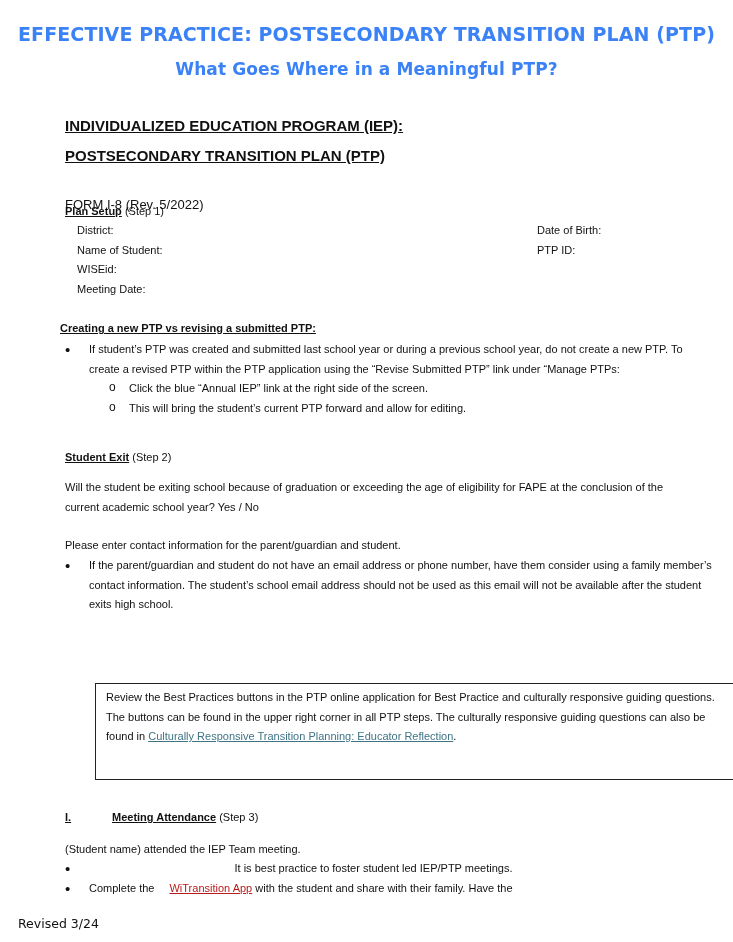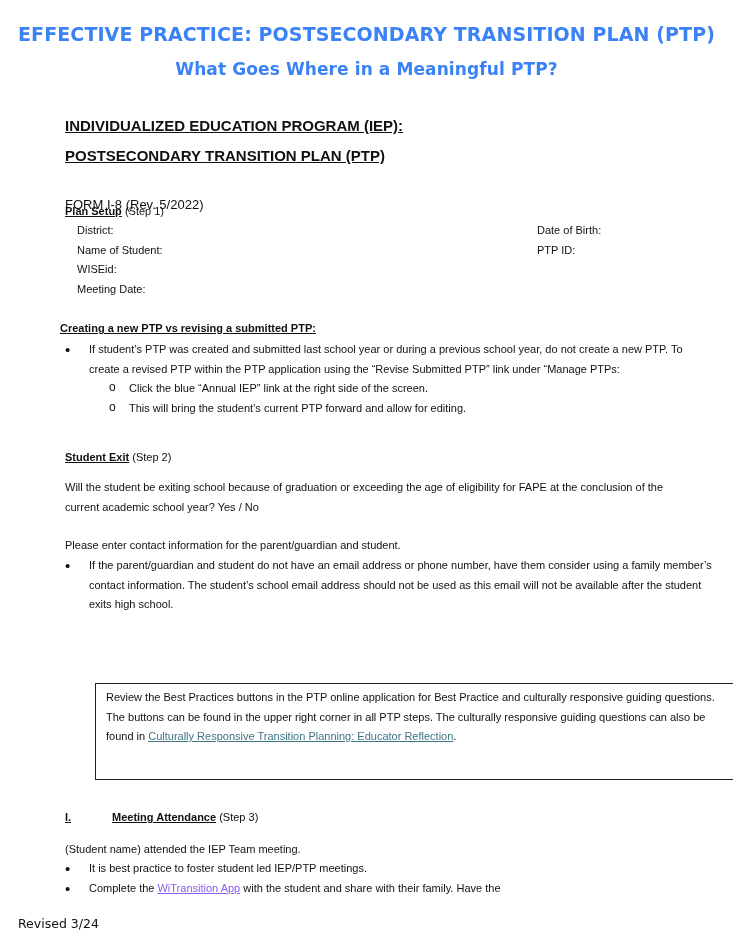--- a/index.html
+++ b/index.html
@@ -10,33 +10,33 @@
     .title {
       position: absolute; left: 0; width: 733px; text-align: center;
       font-family: "DejaVu Sans", sans-serif; font-weight: bold; color: #3b82f6;
       letter-spacing: 0.1px;
     }
     #t1 { top: 23px; font-size: 19px; }
     #t2 { top: 59px; font-size: 17px; }
     .abs { position: absolute; }
     .txt { font-size: 11px; line-height: 19.6px; }
     .b { font-weight: bold; text-decoration: underline; }
-    .blk { white-space: nowrap; }
+    .blk { white-space: nowrap; text-align: right; }
     ul { margin: 0; padding: 0; list-style: none; }
     li { position: relative; }
     .bul > li { padding-left: 28px; }
     .bul > li::before {
       content: "\2022"; position: absolute; left: 4px; top: 0; font-size: 15px;
     }
     .sub > li { padding-left: 20px; margin-left: 48px; }
     .sub > li::before {
       content: "o"; position: absolute; left: 0; top: -1px; font-size: 12px;
     }
     .link1 { color: #3f7486; text-decoration: underline; }
-    .link2 { color: #8b5cf6; text-decoration: underline; }
+    .link2 { color: #b91c1c; text-decoration: underline; margin-left: 12px; }
     .box {
       position: absolute; left: 59px; top: 683px; width: 643px; height: 97px;
       border: 1.3px solid #222; box-sizing: border-box; padding: 4px 10px; margin-left: 36px;
     }
     .footer { position: absolute; left: 18px; top: 916px; font-size: 12.5px; font-family: "DejaVu Sans", sans-serif; }
   </style>
 </head>
 <body>
 
 <div id="t1" class="title">EFFECTIVE PRACTICE: POSTSECONDARY TRANSITION PLAN (PTP)</div>

